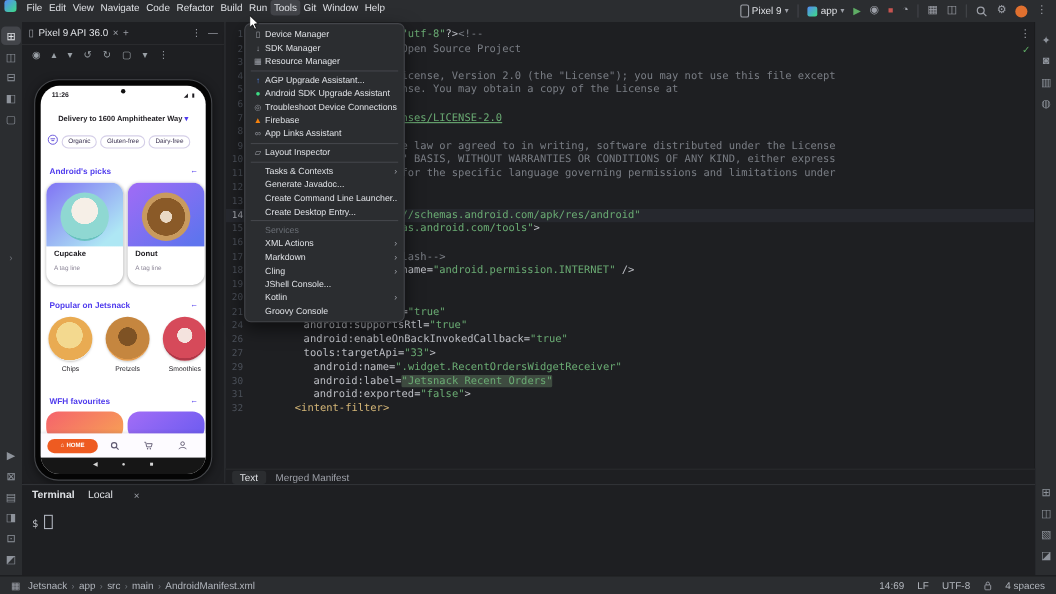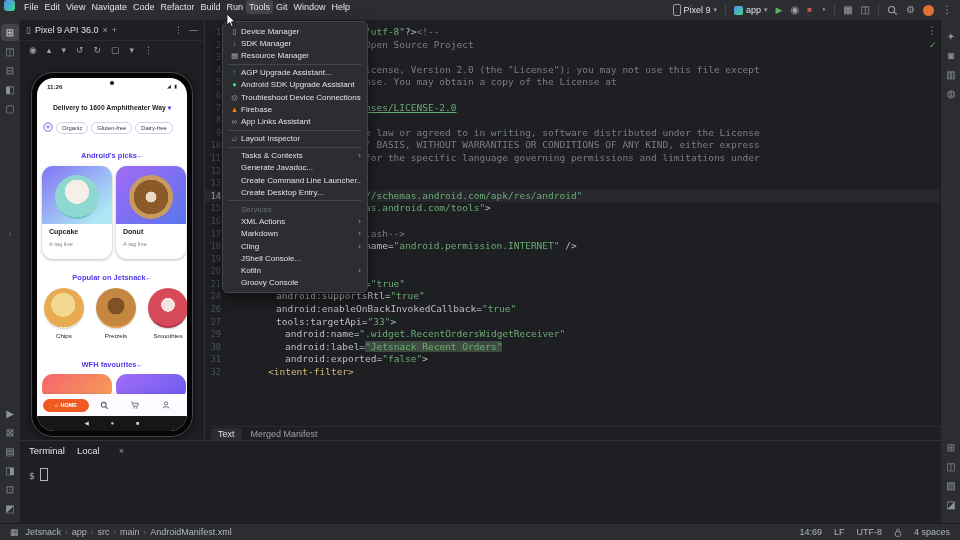--- a/index.html
+++ b/index.html
@@ -38,21 +38,21 @@
   
   .phone{position:absolute;left:11px;top:52px;width:162px;height:365px;background:#050505;border:1px solid #45474b;border-radius:22px;padding:5px;box-sizing:border-box;box-shadow:0 2px 8px rgba(0,0,0,.5)}
   .screen{width:150px;height:353px;background:#ffffff;border-radius:17px;position:relative;overflow:hidden;font-family:"Liberation Sans",sans-serif}
   .punch{position:absolute;left:50%;top:3px;width:4px;height:4px;border-radius:50%;background:#111;transform:translateX(-50%)}
   .ptime{position:absolute;left:10px;top:5px;font-size:6.2px;font-weight:bold;color:#1d1b20}
   .psb{position:absolute;right:9px;top:5px;font-size:5px;color:#1d1b20;letter-spacing:1px}
   .deliv{position:absolute;left:0;right:0;top:26px;text-align:center;font-size:6.8px;font-weight:bold;color:#1d1b20}
   .deliv .dn{color:#4f3bed}
   .frow{position:absolute;left:6px;top:44px;display:flex;gap:3px;align-items:center}
   .pill{border:1px solid #d5cfe8;border-radius:8px;font-size:5.8px;padding:2px 5px;color:#39304f;white-space:nowrap}
-  .shead{position:absolute;left:8px;right:7px;display:flex;justify-content:center;align-items:center}
+  .shead{position:absolute;left:8px;right:7px;display:flex;justify-content:space-between;align-items:center}
   .stitle{font-size:7.5px;font-weight:bold;color:#4f3bed}
   .sarrow{font-size:7px;color:#4f3bed}
   .card{position:absolute;top:0;width:70px;height:93px;border-radius:11px;background:#fff;box-shadow:0 1px 3px rgba(0,0,0,.28);overflow:hidden}
   .cards{position:absolute;left:0;top:88px;width:150px;height:96px}
   .ctop{position:absolute;left:0;top:0;right:0;height:58px}
   .grad-cupcake{background:linear-gradient(140deg,#837af4 5%,#aee7f4 85%)}
   .grad-donut{background:linear-gradient(140deg,#9a6cf5 10%,#5f74ee 90%)}
   .cimg{position:absolute;left:13px;top:9px;width:44px;height:44px;border-radius:50%}
   .img-cupcake{background:radial-gradient(circle at 50% 38%,#f6efe7 0 34%,#8fd8d2 35% 72%,#69c2bf 73% 100%)}
   .img-donut{background:radial-gradient(circle at 50% 50%,#ead9c4 0 17%,#8a5a28 18% 55%,#c89a5e 56% 100%)}
@@ -96,21 +96,21 @@
   .ticon{width:13px;font-size:7.5px;display:flex;justify-content:center;color:#9da0a8;flex:none}
   .tlabel{flex:1;white-space:nowrap;overflow:hidden}
   .tarrow{font-size:8px;color:#9da0a8}
   .tsep{height:1px;background:#43454a;margin:2px 5px}
   
   .btabs{left:205px;top:426px;width:736px;height:14px;background:#1e1f22;border-top:1px solid #2a2b2e;display:flex;gap:2px;padding-left:6px;font-size:9px;align-items:center;box-sizing:border-box;z-index:6}
   .btab{padding:1px 7px;color:#9da0a8;border-radius:3px}
   .btab.active{background:#2b2d30;color:#dfe1e5}
   .terminal{left:20px;top:440px;width:921px;height:83px;background:#1e1f22;border-top:1px solid #303236;box-sizing:border-box;z-index:6}
   .thead{height:19px;display:flex;align-items:center;gap:12px;padding-left:9px;font-size:9.5px}
-  .ttitle{color:#dfe1e5;font-weight:normal}
+  .ttitle{color:#dfe1e5;font-weight:bold}
   .ttab{display:flex;gap:19px;align-items:center;color:#dfe1e5}
   .tclose{color:#9da0a8;font-size:9px}
   .tbody{padding:8px 0 0 9px;font-family:"DejaVu Sans Mono",monospace;font-size:9.5px;color:#bcbec4}
   .cursorbox{display:inline-block;width:6px;height:11px;border:1px solid #aeb3bd;vertical-align:-2px;margin-left:5px}
   .statusbar{left:0;top:523px;width:960px;height:17px;background:#2b2d30;border-top:1px solid #1a1b1d;display:flex;align-items:center;padding:0 10px;box-sizing:border-box;font-size:9px;color:#b2b6bd;z-index:30}
   .crumbs{display:flex;align-items:center;gap:4px}
   .csep{color:#6f737a;font-size:8px}
   .sbright{margin-left:auto;display:flex;align-items:center;gap:12px}
   .sbicon{display:flex;align-items:center}
   

